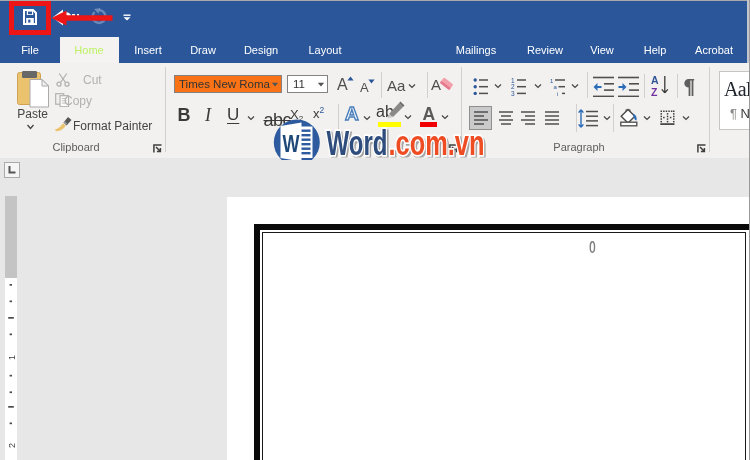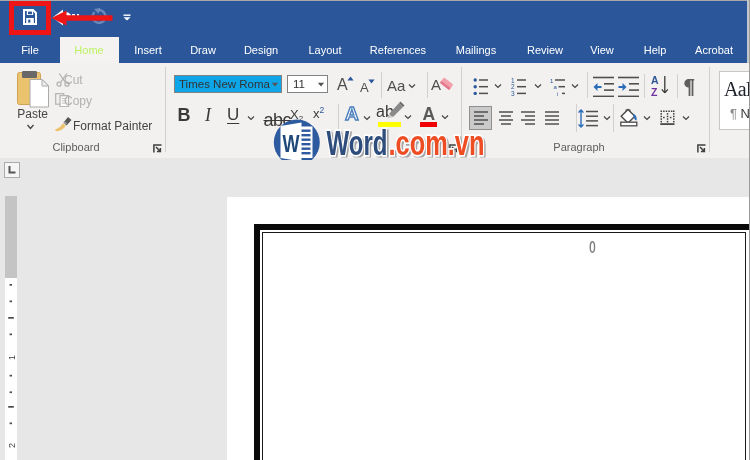--- a/index.html
+++ b/index.html
@@ -50,21 +50,20 @@
 <div class="abs" style="left:9px;top:1px;width:42px;height:34px;border:5px solid #ee1517;box-sizing:border-box"></div>
 
 <div class="abs" id="tabrow" style="left:0;top:37px;width:750px;height:26px;background:#2b579a">
   <div class="tab" style="left:30px">File</div>
   <div class="abs" style="left:60px;top:0;width:59px;height:26px;background:#f4f3f1"></div>
   <div class="tab" style="left:89px;color:#bef264">Home</div>
   <div class="tab" style="left:148px">Insert</div>
   <div class="tab" style="left:203px">Draw</div>
   <div class="tab" style="left:261px">Design</div>
   <div class="tab" style="left:325px">Layout</div>
-  <div class="tab" style="left:398px">References</div>
   <div class="tab" style="left:476px">Mailings</div>
   <div class="tab" style="left:545px">Review</div>
   <div class="tab" style="left:602px">View</div>
   <div class="tab" style="left:655px">Help</div>
   <div class="tab" style="left:714px">Acrobat</div>
 </div>
 
 <div class="abs" id="ribbon" style="left:0;top:63px;width:750px;height:95px;background:#f2f1ef;border-bottom:1px solid #c6c4c2;box-sizing:content-box"></div>
 
 <div class="sep" style="left:165px;top:67px;height:85px"></div>
@@ -83,21 +82,21 @@
   </svg>
 
 <svg class="abs" style="left:56px;top:73px" width="14" height="14" viewBox="0 0 14 14">
   <g stroke="#b3b1af" fill="none" stroke-width="1.3">
   <line x1="3.2" y1="0.5" x2="9.5" y2="9.5"></line>
       <line x1="10.8" y1="0.5" x2="4.5" y2="9.5"></line>
   <circle cx="3" cy="11.2" r="2"></circle>
       <circle cx="11" cy="11.2" r="2"></circle>
   </g>
 </svg>
-<div class="btxt gray" style="left:64px;top:73px">Cut</div>
+<div class="btxt gray" style="left:83px;top:73px">Cut</div>
 
 <svg class="abs" style="left:55px;top:93px" width="16" height="14" viewBox="0 0 16 14">
   <rect x="0.7" y="0.7" width="8" height="10.5" fill="#f2f1ef" stroke="#b3b1af" stroke-width="1.2"></rect>
   <rect x="5" y="2.7" width="8.5" height="11" fill="#fbfbfa" stroke="#b3b1af" stroke-width="1.2"></rect>
   <g stroke="#c4c2c0" stroke-width="1">
       <line x1="6.8" y1="5.5" x2="11.8" y2="5.5"></line>
       <line x1="6.8" y1="7.8" x2="11.8" y2="7.8"></line>
       <line x1="6.8" y1="10.1" x2="11.8" y2="10.1"></line>
     </g>
 </svg>
@@ -108,21 +107,21 @@
   <path d="M10.8 6 L13.2 8.4 L12 9.8 L9.5 7.5 Z" fill="#999"></path>
   <path d="M0.8 14.5 Q5.5 13.5 8.8 8.2 L11.8 10.8 Q8.5 15.7 3 16.3 Q1.5 16.3 0.8 14.5 Z" fill="#ebc36f"></path>
 </svg>
 <div class="btxt" style="left:73px;top:119px">Format Painter</div>
 <div class="lbl" style="left:76px;top:141px">Clipboard</div>
 <svg class="abs" style="left:152.5px;top:144px" width="9" height="9" viewBox="0 0 9 9">
   <path d="M8.5 0.9 H0.9 V8.5" fill="none" stroke="#3f3f3f" stroke-width="1.5"></path>
   <path d="M3 3 L7.2 7.2 M7.4 3.9 V7.4 H3.9" stroke="#3f3f3f" stroke-width="1.5" fill="none"></path>
 </svg>
 
-<div class="abs" style="left:174px;top:75px;width:108px;height:18px;background:#0ea5e9;border:1px solid #828282;box-sizing:border-box;font-size:11.5px;color:#333;line-height:16px;padding-left:4px">Times New Roma</div>
+<div class="abs" style="left:174px;top:75px;width:108px;height:18px;background:#f97316;border:1px solid #828282;box-sizing:border-box;font-size:11.5px;color:#333;line-height:16px;padding-left:4px">Times New Roma</div>
 <svg class="abs" style="left:271px;top:82px" width="8" height="5" viewBox="0 0 8 5">
     <path d="M0.8 0.8 L7.2 0.8 L4 4.4 Z" fill="#555"></path>
   </svg>
 <div class="abs" style="left:287px;top:75px;width:41px;height:18px;background:#fff;border:1px solid #828282;box-sizing:border-box;font-size:11.5px;color:#333;line-height:16px;padding-left:5px">11</div>
 <svg class="abs" style="left:317px;top:82px" width="8" height="5" viewBox="0 0 8 5">
     <path d="M0.8 0.8 L7.2 0.8 L4 4.4 Z" fill="#555"></path>
   </svg>
 
 <div class="btxt" style="left:337px;top:76px;font-size:16px;color:#4e4e4e">A</div>
 <svg class="abs" style="left:347px;top:76px" width="7" height="5" viewBox="0 0 7 5">

